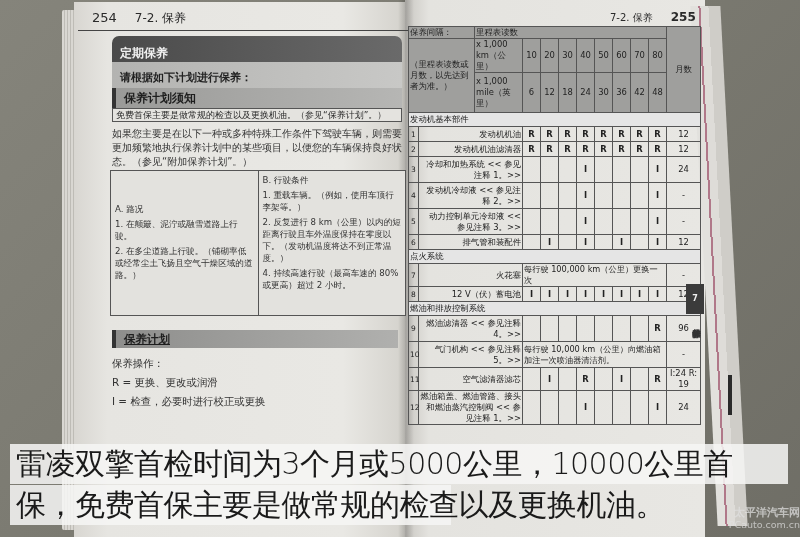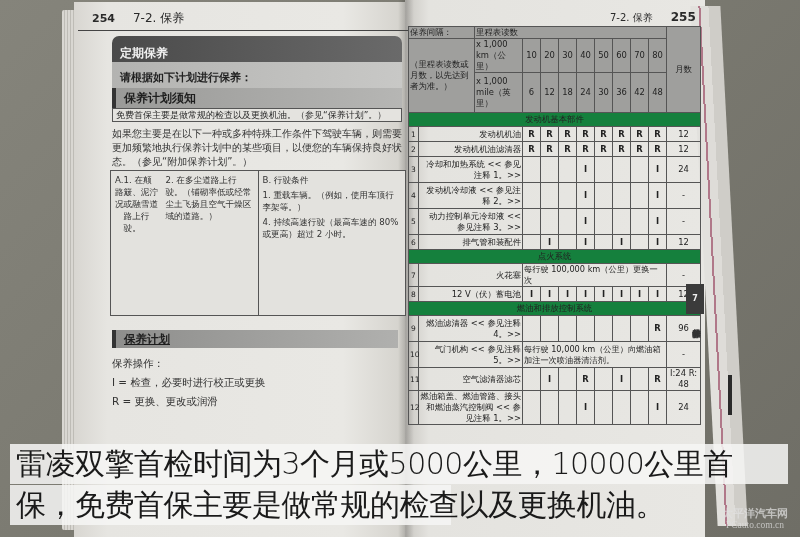--- a/index.html
+++ b/index.html
@@ -7,57 +7,57 @@
   body{background:#7b7a72;font-family:"DejaVu Sans","Liberation Sans",sans-serif;position:relative;color:#2a2a2a;}
   .table-bg{position:absolute;inset:0;background:linear-gradient(135deg,#85847b 0%,#7a7970 50%,#6f6e66 100%);}
   .page-edges-left{position:absolute;left:62px;top:10px;width:16px;height:520px;background:repeating-linear-gradient(90deg,#d9d7d2 0 2px,#bebcb6 2px 3px);border-radius:2px;}
   .page-left{position:absolute;left:74px;top:2px;width:336px;height:535px;background:linear-gradient(90deg,#d8d6d1 0%,#e6e5e1 10%,#e9e8e4 80%,#d2d0ca 100%);}
   .page-right{position:absolute;left:405px;top:0;width:300px;height:537px;background:linear-gradient(90deg,#c9c7c2 0%,#e4e3df 8%,#e8e7e3 100%);}
   .page-edges-right{position:absolute;left:704px;top:6px;width:30px;height:520px;background:linear-gradient(90deg,#e2e1dd 0 8px,#b07889 8px 10px,#dedcd8 10px 18px,#cfcdc8 18px 30px);transform:skewX(3deg);}
   .spine-shadow{position:absolute;left:398px;top:0;width:16px;height:537px;background:linear-gradient(90deg,rgba(0,0,0,0) 0%,rgba(0,0,0,.18) 50%,rgba(0,0,0,0) 100%);}
 
   
   .lp-header{position:absolute;left:92px;top:10px;width:310px;font-size:12px;display:flex;align-items:baseline;gap:18px;}
-  .lp-header .pg{font-weight:bold;font-size:11px;}
+  .lp-header .pg{font-weight:normal;font-size:13px;}
   .lp-rule{position:absolute;left:78px;top:30px;width:330px;height:1px;background:#444;}
   .bar{position:absolute;font-weight:bold;display:flex;align-items:center;padding-left:8px;}
   .bar-dark{left:112px;top:36px;width:290px;height:34px;background:linear-gradient(90deg,#4a4a4a,#6a6a6a);color:#f1f1f1;font-size:12px;border-radius:7px;}
   .bar-light{left:112px;top:62px;width:290px;height:30px;background:linear-gradient(90deg,#b3b3b1,#c8c8c6);color:#222;font-size:11px;}
   .bar-mid{left:112px;top:88px;width:290px;height:20px;background:linear-gradient(90deg,#9a9a98,#b6b6b4);color:#1e1e1e;font-size:12px;border-left:4px solid #333;}
   .boxed-note{position:absolute;left:112px;top:108px;width:290px;height:14px;border:1px solid #555;font-size:9px;padding-left:3px;line-height:12px;background:#e4e3df;}
   .para{position:absolute;left:112px;top:127px;width:292px;font-size:10px;line-height:14px;color:#333;}
   .cond-table{position:absolute;left:110px;top:170px;width:296px;height:146px;border:1px solid #555;display:flex;background:#e3e2de;}
   .cond-col{flex:1;font-size:8.6px;line-height:12px;color:#333;padding:3px 4px;}
-  .cond-col.a{border-right:1px solid #555;display:flex;justify-content:center;}
+  .cond-col.a{border-right:1px solid #555;display:flex;flex-direction:column;justify-content:center;}
   .cond-col p{margin-bottom:3px;}
   .bar-plan{left:112px;top:330px;width:286px;height:18px;background:linear-gradient(90deg,#8e8e8c,#b0b0ae);color:#1e1e1e;font-size:11.5px;border-left:4px solid #333;text-decoration:underline;}
   .ops{position:absolute;left:112px;top:354px;font-size:10.4px;line-height:19px;color:#333;}
 
   
   .rp-header{position:absolute;left:610px;top:10px;font-size:10px;display:flex;gap:18px;align-items:baseline;}
   .rp-header .pg{font-weight:bold;font-size:12px;}
   .sched{position:absolute;left:408px;top:26px;width:292px;border-collapse:collapse;font-size:8.4px;color:#222;table-layout:fixed;padding-left:8px;}
   .sched td{border:1px solid #555;text-align:center;vertical-align:middle;padding:0 1px;line-height:11px;}
   .sched .hd td{background:#9f9f9d;}
   .sched .hd td.lbl{text-align:left;}
-  .sched .section td{text-align:center;background:#15803d;height:14px;margin-left:19px;}
+  .sched .section td{text-align:left;background:#e5e5e5;height:14px;margin-left:19px;}
   .sched td.num{width:10px;font-size:7.5px;}
   .sched td.name{text-align:right;font-size:8.4px;}
   .sched td.mk{font-weight:bold;font-size:8.4px;}
   .sched td.span{text-align:left;font-size:8.2px;}
   .sched td.months{width:34px;}
   .side-tab{position:absolute;left:686px;top:284px;width:18px;height:30px;background:#3b3b3b;color:#eee;font-size:8px;font-weight:bold;text-align:center;line-height:30px;}
   .side-text{position:absolute;left:688px;top:322px;width:14px;font-size:8.5px;line-height:10px;color:#333;writing-mode:vertical-rl;font-weight:bold;}
   .edge-mark{position:absolute;left:728px;top:375px;width:4px;height:40px;background:#2a2a2a;}
 
   
   .caption{position:absolute;left:10px;font-family:"DejaVu Sans","Liberation Sans",sans-serif;font-weight:200;color:#1a1a1a;background:rgba(246,246,244,.86);white-space:nowrap;letter-spacing:-0.5px;}
   .cap1{top:444px;height:40px;width:778px;font-size:30px;line-height:40px;padding-left:6px;}
   .cap2{top:485px;height:40px;width:441px;font-size:30px;line-height:40px;padding-left:6px;}
-  .watermark{position:absolute;left:710px;top:507px;width:90px;text-align:center;color:rgba(225,225,225,.72);font-size:11px;line-height:12px;font-weight:bold;font-family:Liberation Serif, serif;}
+  .watermark{position:absolute;left:710px;top:507px;width:90px;text-align:right;color:rgba(225,225,225,.72);font-size:11px;line-height:12px;font-weight:bold;}
   .watermark .url{font-size:9.5px;font-weight:normal;}
 </style>
 </head>
 <body>
 
 <div class="table-bg"></div>
 
 <div class="page-edges-left"></div>
 <div class="page-left"></div>
 <div class="page-right"></div>
@@ -84,31 +84,32 @@
 
 <div class="cond-table">
   <div class="cond-col a">
     <p>A. 路况</p>
     <p>1. 在颠簸、泥泞或融雪道路上行驶。</p>
     <p>2. 在多尘道路上行驶。（铺砌率低或经常尘土飞扬且空气干燥区域的道路。）</p>
   </div>
   <div class="cond-col b">
     <p>B. 行驶条件</p>
     <p>1. 重载车辆。（例如，使用车顶行李架等。）</p>
+    <p>2. 反复进行 8 km（公里）以内的短距离行驶且车外温度保持在零度以下。（发动机温度将达不到正常温度。）</p>
     <p>4. 持续高速行驶（最高车速的 80% 或更高）超过 2 小时。</p>
   </div>
 </div>
 
 <div class="bar bar-plan">
     <span>保养计划</span>
   </div>
 <div class="ops">
   <div>保养操作：</div>
+  <div>R = 更换、更改或润滑</div>
   <div>I = 检查，必要时进行校正或更换</div>
-  <div>R = 更换、更改或润滑</div>
 </div>
 
 <div class="rp-header">
   <span>7-2. 保养</span>
   <span class="pg">255</span>
 </div>
 
 <table class="sched" id="sched">
   <colgroup>
     <col style="width:10px">
@@ -282,21 +283,21 @@
         <td class="num" style="height:15px">11</td>
         <td class="name" colspan="2">空气滤清器滤芯</td>
         <td class="mk"></td>
         <td class="mk">I</td>
         <td class="mk"></td>
         <td class="mk">R</td>
         <td class="mk"></td>
         <td class="mk">I</td>
         <td class="mk"></td>
         <td class="mk">R</td>
-        <td class="months">I:24 R: 48</td>
+        <td class="months">I:24 R: 19</td>
       </tr>
       <tr>
         <td class="num" style="height:26px">12</td>
         <td class="name" colspan="2">燃油箱盖、燃油管路、接头和燃油蒸汽控制阀 &lt;&lt; 参见注释 1。&gt;&gt;</td>
         <td class="mk"></td>
         <td class="mk"></td>
         <td class="mk"></td>
         <td class="mk">I</td>
         <td class="mk"></td>
         <td class="mk"></td>

